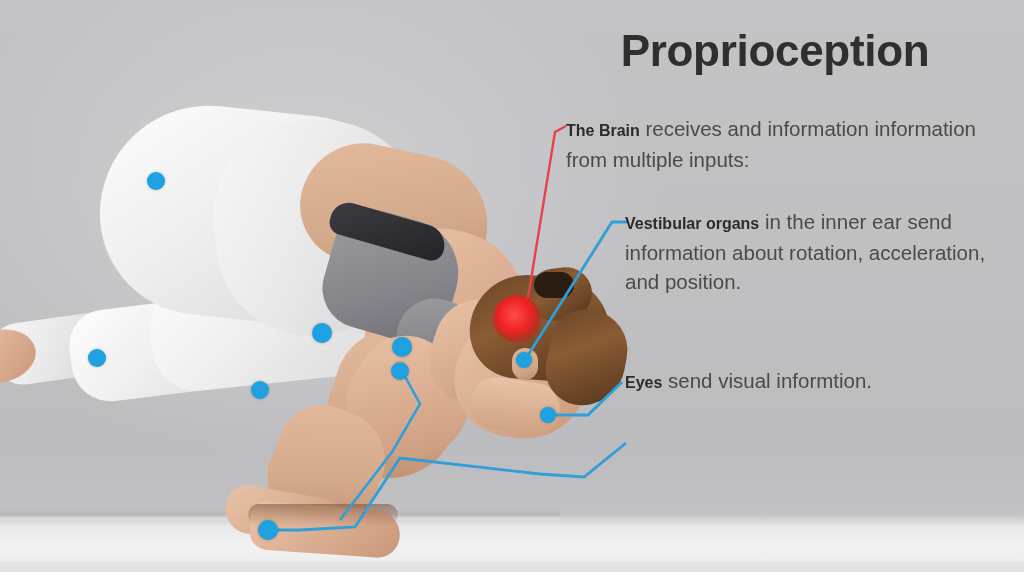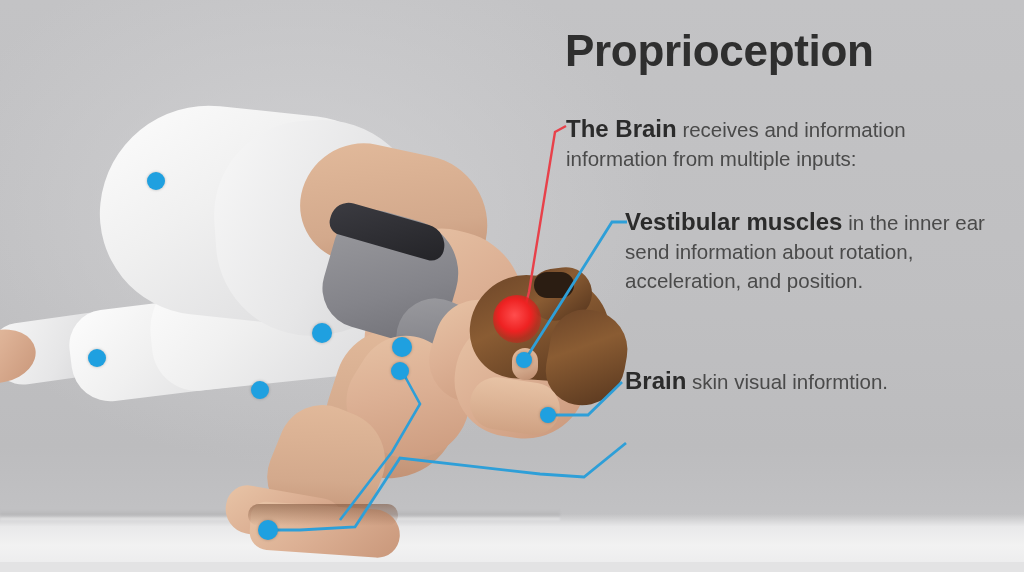--- a/index.html
+++ b/index.html
@@ -51,24 +51,24 @@
   .dot{position:absolute;border-radius:50%;background:#1fa0e0;box-shadow:0 0 3px rgba(0,0,0,.25);}
   .dot-red{
     position:absolute;border-radius:50%;
     background:radial-gradient(circle at 45% 42%, #ff4d4d 0%, #ee2222 42%, rgba(220,20,20,.55) 62%, rgba(210,20,20,0) 100%);
   }
 
   
   .title{
     position:absolute;left:565px;top:26px;width:420px;
     font-size:44px;font-weight:bold;color:#2f2f2f;letter-spacing:-.3px;
-    text-align:left;
+    text-align:center;
   }
   .block{position:absolute;color:#4a4a4a;font-size:20.5px;line-height:29px;}
-  .block b{color:#2b2b2b;font-weight:bold;font-size:24px;}
+  .block b{color:#2b2b2b;font-weight:bold;font-size:16px;}
   #blk-brain{left:566px;top:114px;width:412px;}
   #blk-vest{left:625px;top:207px;width:370px;}
   #blk-eyes{left:625px;top:366px;width:380px;}
   #blk-stretch{left:625px;top:426px;width:378px;}
 </style>
 </head>
 <body>
 
 <div id="stage">
 
@@ -143,21 +143,21 @@
   <div class="dot" style="left:516px;top:352px;width:16px;height:16px;"></div>
   <div class="dot" style="left:540px;top:407px;width:16px;height:16px;"></div>
 
   <div class="title">Proprioception</div>
 
   <div class="block" id="blk-brain">
     <b>The Brain</b><span> receives and information information from multiple inputs:</span>
   </div>
 
   <div class="block" id="blk-vest">
-    <b>Vestibular muscles</b><span> in the inner ear send information about rotation, acceleration, and position.</span>
+    <b>Vestibular organs</b><span> in the inner ear send information about rotation, acceleration, and position.</span>
   </div>
 
   <div class="block" id="blk-eyes">
-    <b>Brain</b><span> skin visual informtion.</span>
+    <b>Eyes</b><span> send visual informtion.</span>
   </div>
 
 
 </div>
 
 </body></html>

